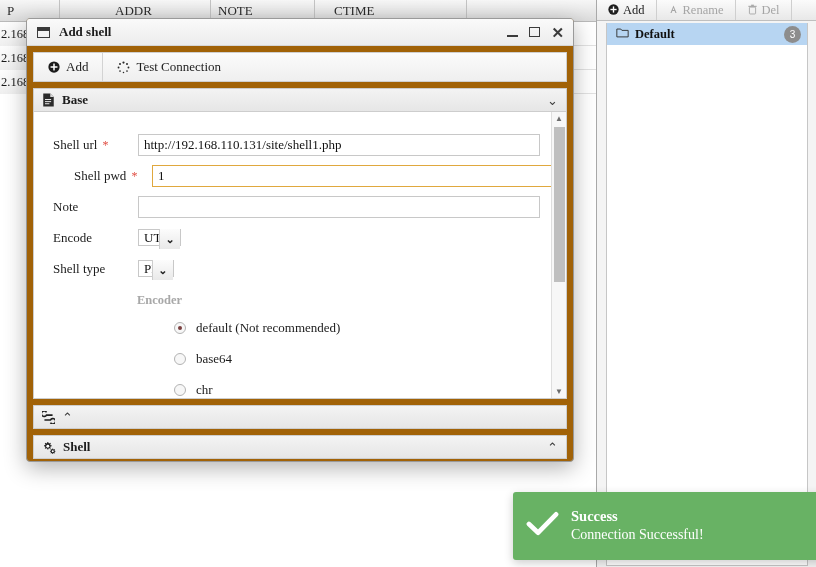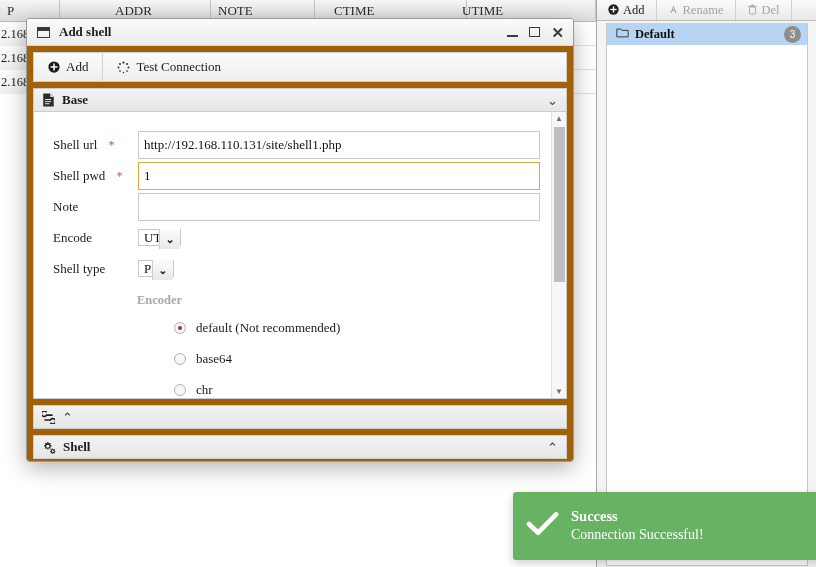--- a/index.html
+++ b/index.html
@@ -147,26 +147,26 @@
     border: 1px solid #cdcdcd; border-top: none;
     position: relative; overflow: hidden;
   }
 
   .form-row {
     position: absolute; left: 0; width: 520px; height: 22px;
     display: flex; align-items: center;
   }
   .fr-label {
     width: 104px; padding-left: 19px; font-size: 13px; color: #1b1b1b;
-    display: flex; align-items: baseline; gap: 11px;
+    display: flex; align-items: baseline; gap: 5px;
   }
   .req { color: #e04a3f; font-size: 12px; }
   .fr-field { flex: 1; }
   .txt-in {
-    width: 402px; height: 28px;
+    width: 402px; height: 22px;
     border: 1px solid #c8c8c8; background: #fff;
     font-family: "Liberation Serif", serif; font-size: 13px;
     color: #111; padding: 0 5px; outline: none;
   }
   .txt-in.focused { border: 1.5px solid #e0a83e; }
   .sel-wrap { position: relative; width: 402px; height: 22px; }
   .sel-in {
     width: 402px; height: 22px;
     border: 1px solid #c8c8c8; background: #fff;
     font-family: "Liberation Serif", serif; font-size: 13px;
@@ -249,21 +249,20 @@
 <body>
 
 <div id="root">
 
   <div class="bg-main">
     <div class="bg-table-head">
       <div class="bg-th" style="left:0px;width:60px;">P</div>
       <div class="bg-th" style="left:108px;width:103px;">ADDR</div>
       <div class="bg-th" style="left:211px;width:104px;">NOTE</div>
       <div class="bg-th" style="left:315px;width:140px;margin-left:12px;">CTIME</div>
-      <div class="bg-th" style="left:455px;width:141px;">UTIME</div>
     </div>
     <div class="bg-rows">
       <div class="bg-row">
         <span class="c0">2.168</span>
       </div>
       <div class="bg-row">
         <span class="c0">2.168</span>
       </div>
       <div class="bg-row">
         <span class="c0">2.168</span>
@@ -382,21 +381,21 @@
       <div class="form-row" style="top:22px;">
         <span class="fr-label">
           <span>Shell url</span>
           <span class="req">*</span>
         </span>
         <span class="fr-field">
           <input class="txt-in" type="text" value="http://192.168.110.131/site/shell1.php" style="">
         </span>
       </div>
 
-      <div class="form-row" style="top:53px;">
+      <div class="form-row" style="top:53px;padding-left:21px;">
         <span class="fr-label">
           <span>Shell pwd</span>
           <span class="req">*</span>
         </span>
         <span class="fr-field">
           <input class="txt-in focused" type="text" value="1" style="">
         </span>
       </div>
 
       <div class="form-row" style="top:84px;">

